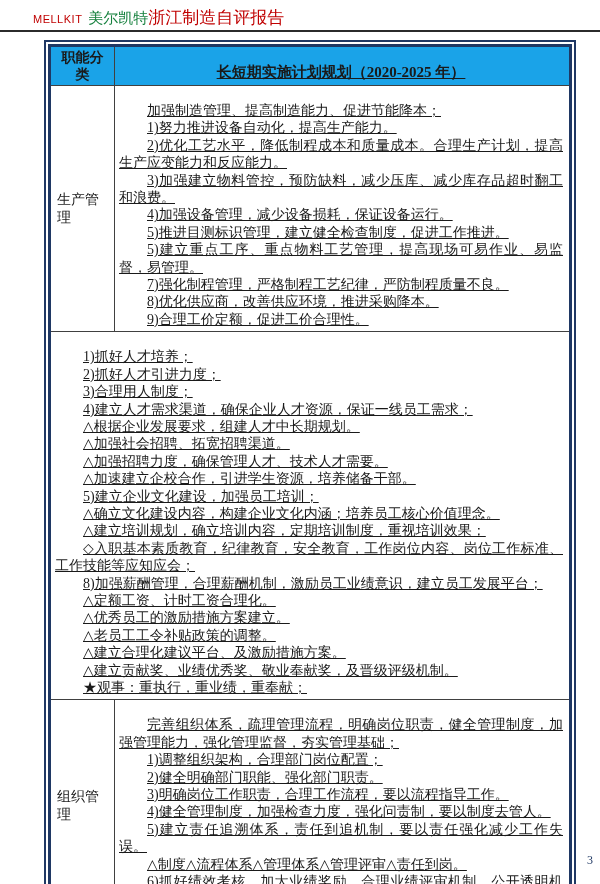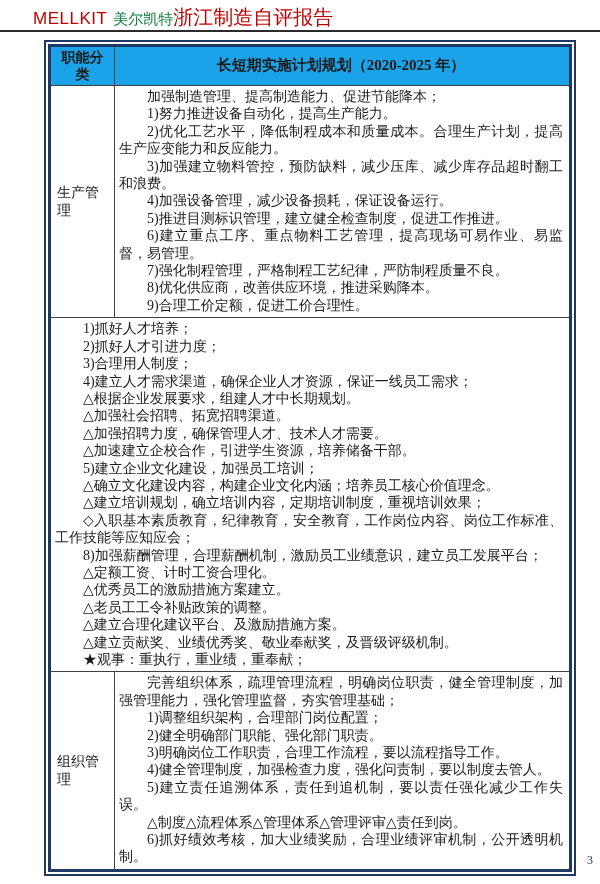--- a/index.html
+++ b/index.html
@@ -7,24 +7,24 @@
     width:600px;height:884px;background:#ffffff;
     font-family:"Liberation Serif","DejaVu Serif",serif;
     color:#1a1a1a;position:relative;overflow:hidden;
   }
   
   .doc-header{
     padding:7px 0 0 33px;height:21px;line-height:21px;white-space:nowrap;
   }
   .brand{
     font-family:"Liberation Sans","DejaVu Sans",sans-serif;
-    color:var(--brand-red,#C00000);font-size:17px;font-weight:500;letter-spacing:.5px;
+    color:var(--brand-red,#C00000);font-size:11px;font-weight:500;letter-spacing:.5px;
   }
   .title-black{font-size:15px;color:#15803d;margin-left:6px;}
-  .title-red{font-size:20px;color:var(--brand-red,#C00000);}
+  .title-red{font-size:17px;color:var(--brand-red,#C00000);}
   .header-rule{border-top:2px solid #2b2b2b;margin-top:2px;width:600px;}
 
   
   .table-outer{
     position:absolute;left:44px;top:40px;width:532px;
     border:2px solid var(--frame,#1F3864);
     background:#ffffff;padding:2px;box-sizing:border-box;
   }
   .table-inner{
     border:3px solid var(--frame,#1F3864);
@@ -33,22 +33,22 @@
   .trow{display:flex;border-bottom:1px solid var(--grid,#404040);}
   .trow:last-child{border-bottom:none;}
   .label-cell{
     width:64px;flex:0 0 64px;box-sizing:border-box;
     border-right:1px solid var(--grid,#404040);
     padding:3px 8px 2px 6px;
     display:flex;align-items:center;
     font-size:14px;line-height:18px;
   }
   .content-cell{
-    flex:1;box-sizing:border-box;padding:2px 6px 3px 4px;
-    font-size:14px;line-height:17.4px;
+    flex:1;box-sizing:border-box;padding:16px 6px 3px 4px;
+    font-size:14px;line-height:17.4px;text-decoration:underline;
   }
   .thead{background:var(--head-bg,#1AA3E8);}
   .thead .label-cell{
     font-weight:bold;justify-content:center;text-align:center;
     padding:2px 6px;font-size:14px;line-height:17px;
   }
   .thead .content-cell{
     font-weight:bold;display:flex;align-items:center;justify-content:center;
     text-align:center;font-size:15px;min-height:36px;
   }
@@ -78,21 +78,21 @@
 
     <div class="trow">
       <div class="label-cell">生产管理</div>
       <div class="content-cell">
           <p class="item">加强制造管理、提高制造能力、促进节能降本；</p>
           <p class="item">1)努力推进设备自动化，提高生产能力。</p>
           <p class="item">2)优化工艺水平，降低制程成本和质量成本。合理生产计划，提高生产应变能力和反应能力。</p>
           <p class="item">3)加强建立物料管控，预防缺料，减少压库、减少库存品超时翻工和浪费。</p>
           <p class="item">4)加强设备管理，减少设备损耗，保证设备运行。</p>
           <p class="item">5)推进目测标识管理，建立健全检查制度，促进工作推进。</p>
-          <p class="item">6)建立重点工序、重点物料工艺管理，提高现场可易作业、易监督，易管理。</p>
+          <p class="item">5)建立重点工序、重点物料工艺管理，提高现场可易作业、易监督，易管理。</p>
           <p class="item">7)强化制程管理，严格制程工艺纪律，严防制程质量不良。</p>
           <p class="item">8)优化供应商，改善供应环境，推进采购降本。</p>
           <p class="item">9)合理工价定额，促进工价合理性。</p>
         </div>
     </div>
 
     <div class="trow">
       <div class="content-cell">
           <p class="item">1)抓好人才培养；</p>
           <p class="item">2)抓好人才引进力度；</p>

